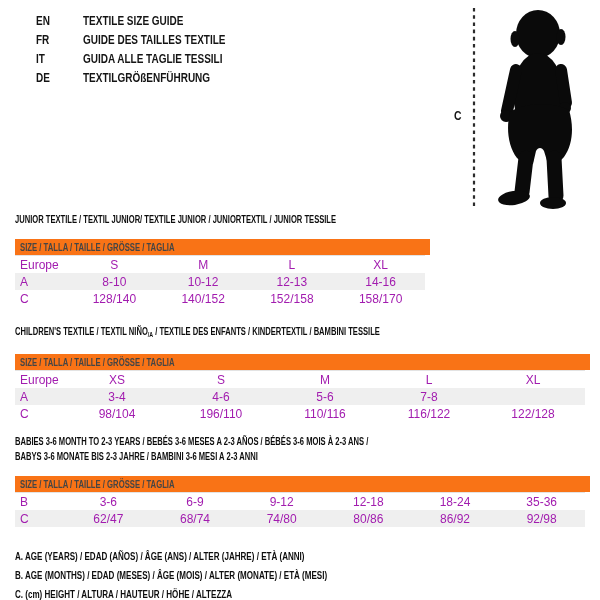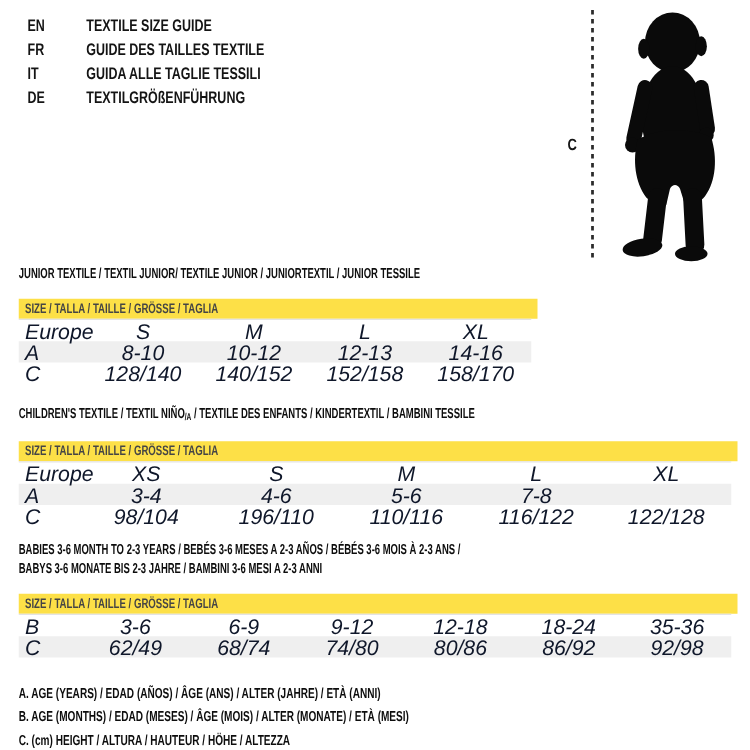--- a/index.html
+++ b/index.html
@@ -4,21 +4,21 @@
 <style>
   html,body { margin:0; padding:0; }
   body {
     width:600px; height:600px; background:#ffffff; overflow:hidden;
     font-family:"Liberation Sans", sans-serif; color:#141414; position:relative;
   }
   .page { position:absolute; inset:0; background:#fff; }
 
   
   .lang-list { position:absolute; left:22px; top:11px; }
-  .lang-row { display:flex; height:19px; align-items:center; }
+  .lang-row { display:flex; height:19px; align-items:center;margin-left:14px; }
   .lang-code, .lang-title {
     font-size:13.5px; font-weight:700; white-space:nowrap;
     transform:scaleX(0.74); transform-origin:0 50%; display:inline-block;
   }
   .lang-code { width:47px; flex:0 0 47px; }
 
   
   .figure { position:absolute; left:450px; top:2px; width:148px; height:214px; }
   .measure-label {
     position:absolute; left:4px; top:106px; font-size:13px; font-weight:700;
@@ -30,35 +30,35 @@
   
   .content { position:absolute; left:15px; top:212px; width:572px; }
   .section-title {
     font-size:11.5px; font-weight:700; white-space:nowrap; line-height:15px;
     transform:scaleX(0.66); transform-origin:0 50%; color:#0d0d0d;
   }
   .sub-a { font-size:8px; vertical-align:-2px; letter-spacing:0; }
 
   .size-table { margin-top:12px; }
   .t-head {
-    background:#fde047; height:16px; display:flex; align-items:center; padding-left:5px;
+    background:#f97316; height:16px; display:flex; align-items:center; padding-left:5px;
   }
   .t-head-text {
     font-size:11px; font-weight:700; color:#454545; white-space:nowrap;
     transform:scaleX(0.70); transform-origin:0 50%;
   }
   .t-row { display:grid; height:17px; align-items:center; }
   .t-row.first { border-top:1px solid #e3e3e3; }
   .t-row.stripe { background:#efefef; }
   .w410 { width:410px; }
   .w570 { width:570px; }
   .cols4 { grid-template-columns:55px repeat(4,1fr); }
   .cols5 { grid-template-columns:50px repeat(5,1fr); }
   .cols6 { grid-template-columns:50px repeat(6,1fr); }
-  .t-cell { text-align:center; font-size:17px; color:#0f172a; white-space:nowrap;font-style:italic; }
+  .t-cell { text-align:center; font-size:12px; color:#a21caf; white-space:nowrap; }
   .t-cell.lbl { text-align:left; padding-left:5px; }
 
   .mt-title2 { margin-top:17px; }
   .mt-title3 { margin-top:12px; }
   .notes { margin-top:20px; }
   .note-line {
     font-size:11.5px; font-weight:700; line-height:19px; white-space:nowrap;
     transform:scaleX(0.70); transform-origin:0 50%; color:#0d0d0d;
   }
 </style>
@@ -180,21 +180,21 @@
         <span class="t-cell lbl">B</span>
         <span class="t-cell">3-6</span>
         <span class="t-cell">6-9</span>
         <span class="t-cell">9-12</span>
         <span class="t-cell">12-18</span>
         <span class="t-cell">18-24</span>
         <span class="t-cell">35-36</span>
       </div>
       <div class="t-row stripe cols6 w570">
         <span class="t-cell lbl">C</span>
-        <span class="t-cell">62/49</span>
+        <span class="t-cell">62/47</span>
         <span class="t-cell">68/74</span>
         <span class="t-cell">74/80</span>
         <span class="t-cell">80/86</span>
         <span class="t-cell">86/92</span>
         <span class="t-cell">92/98</span>
       </div>
     </div>
 
     <div class="notes">
       <div class="note-line">A. AGE (YEARS) / EDAD (AÑOS) / ÂGE (ANS) / ALTER (JAHRE) / ETÀ (ANNI)</div>

